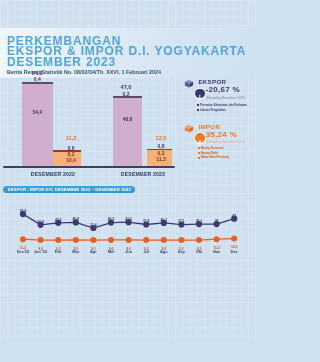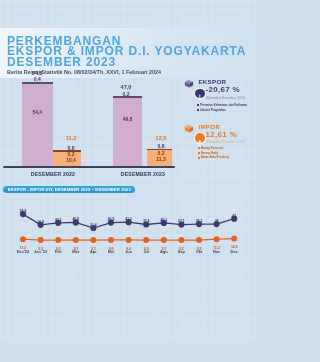--- a/index.html
+++ b/index.html
@@ -125,21 +125,21 @@
       <path d="M1 4.3 L6 1.6 L12.8 4.1 L7.6 6.9 Z" fill="#f7a463"></path>
       <path d="M1 4.3 L7.6 6.9 L7.6 12.2 L1 9.4 Z" fill="#ef8434"></path>
       <path d="M7.6 6.9 L12.8 4.1 L12.8 9.2 L7.6 12.2 Z" fill="#e1641d"></path>
     </svg>
     <div class="hl-title hl-im">IMPOR</div>
     <div class="circ im">
       <svg width="9.6" height="9.6" viewBox="0 0 11 11">
         <path d="M5.5 8.7 L5.5 3.4 M3.3 5.4 L5.5 3.1 L7.7 5.4" stroke="#fff" stroke-width="1.1" fill="none" stroke-linecap="round" stroke-linejoin="round"></path>
       </svg>
     </div>
-    <div class="hl-val im">12,61 %</div>
+    <div class="hl-val im">35,24 %</div>
     <div class="hl-note im">(Dibanding Desember 2022)</div>
     <div class="bul im" style="left:197.8px;top:146.8px"><b class="sq"></b><span>Barang Konsumsi</span></div>
     <div class="bul im" style="left:197.8px;top:151.6px"><b class="sq"></b><span>Barang Modal</span></div>
     <div class="bul im" style="left:197.8px;top:156.4px"><b class="sq"></b><span>Bahan Baku/Penolong</span></div>
   </div>
 
   <div class="pill blue" style="left:3.3px;top:185.7px;width:132px">EKSPOR - IMPOR DIY, DESEMBER 2022 – DESEMBER 2023</div>
   <div id="linechart">
       <svg width="256" height="60" style="position: absolute; left: 0px; top: 198px;">
         <path d="M23.0 16.1 L40.6 26.8 L58.2 24.8 L75.8 24.4 L93.4 30.0 L111.0 24.6 L128.6 24.2 L146.2 26.5 L163.8 24.9 L181.4 26.6 L199.0 26.1 L216.6 26.1 L234.2 20.7" fill="none" stroke="#3e3a6e" stroke-width="1.3"></path>

